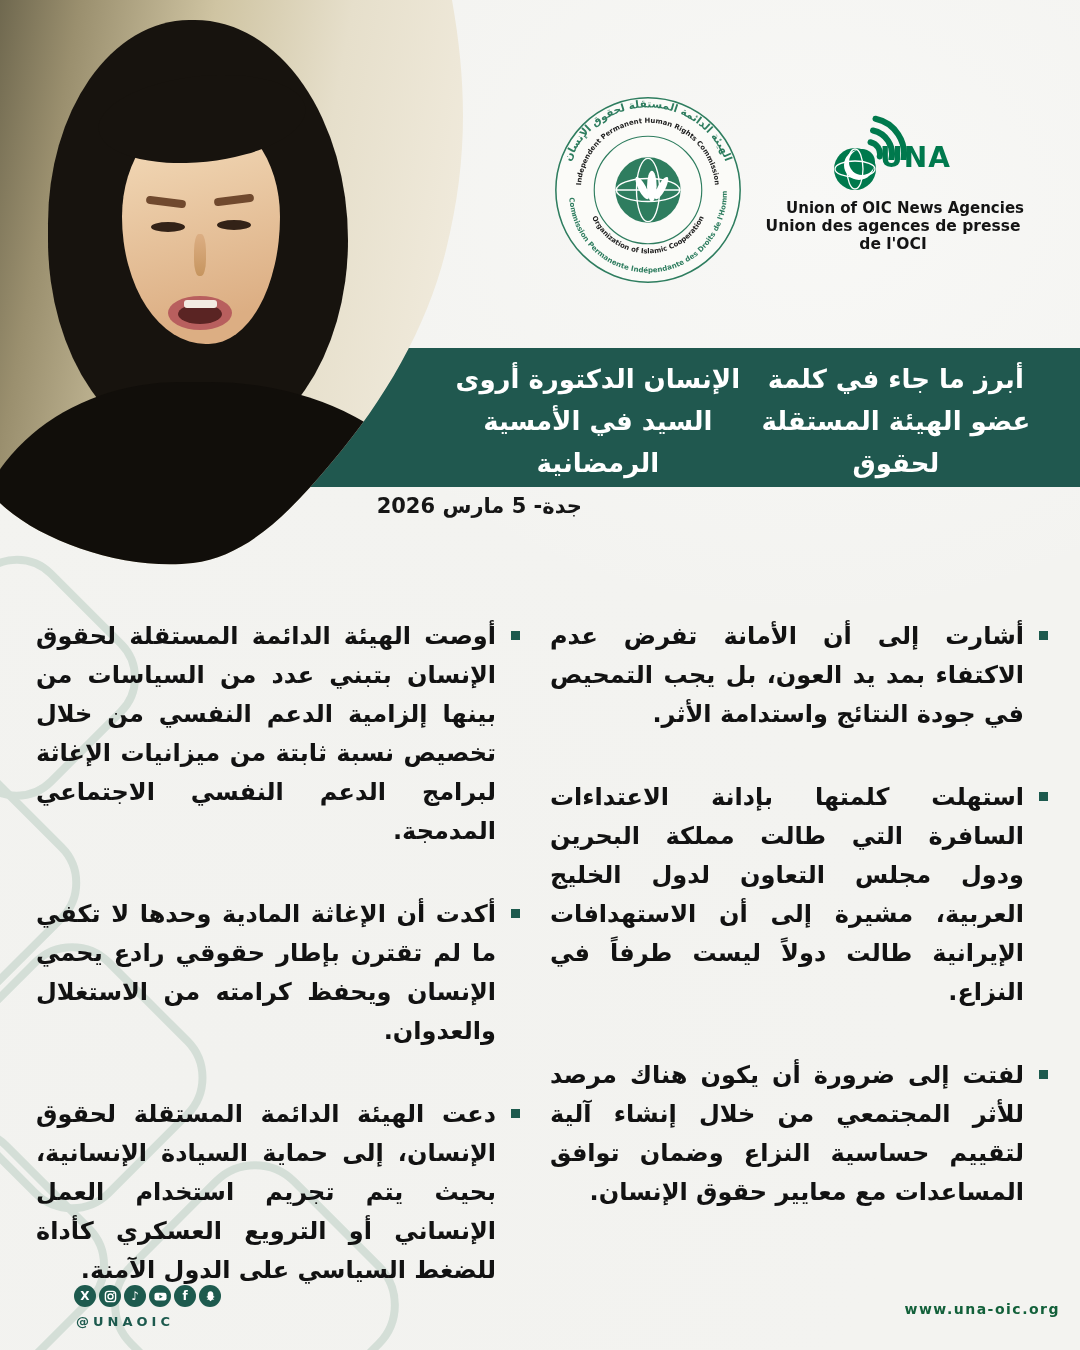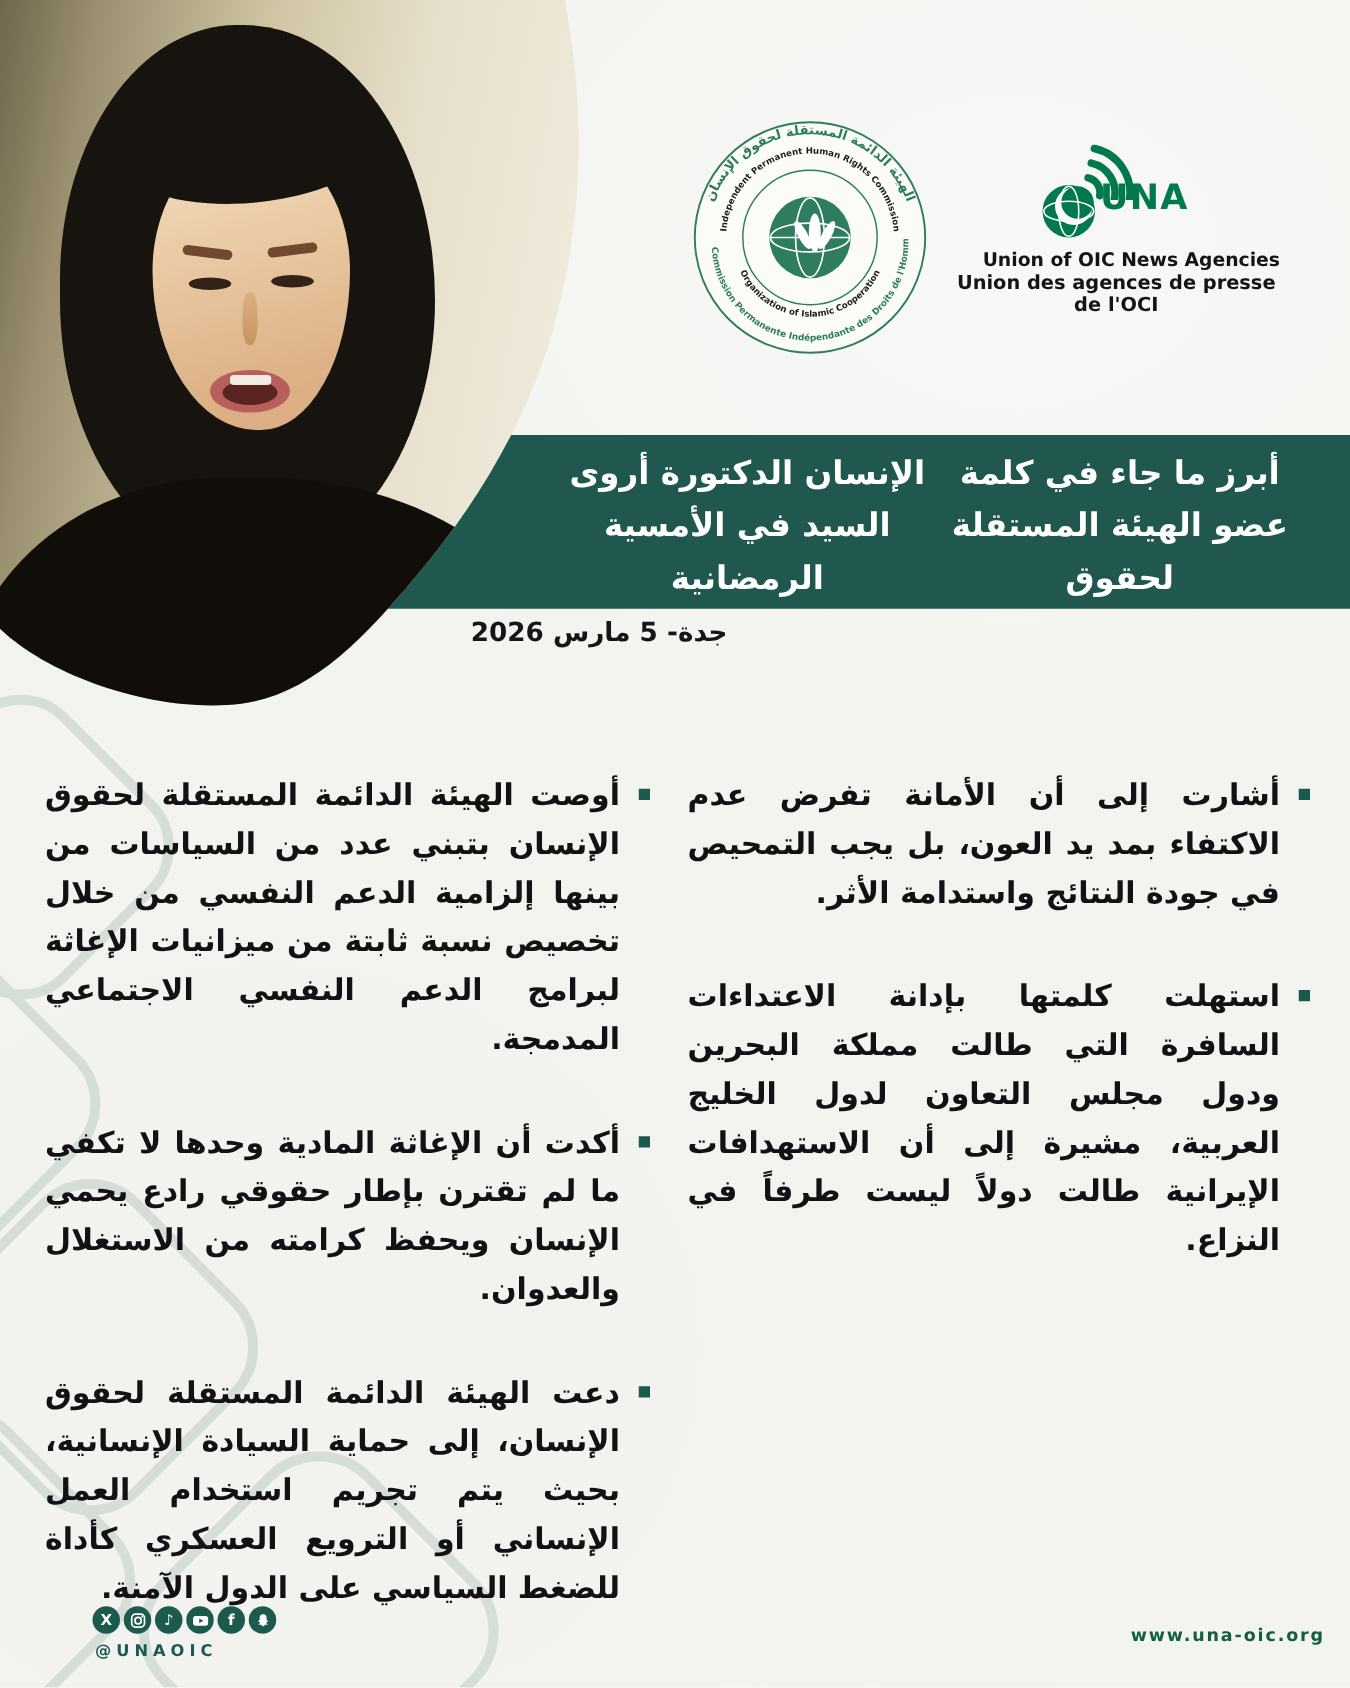--- a/index.html
+++ b/index.html
@@ -183,20 +183,24 @@
 
   <div class="col col-a">
     <div class="bullet">
       <span class="sq"></span>
       <p>أشارت إلى أن الأمانة تفرض عدم الاكتفاء بمد يد العون، بل يجب التمحيص في جودة النتائج واستدامة الأثر.</p>
     </div>
     <div class="bullet">
       <span class="sq"></span>
       <p>استهلت كلمتها بإدانة الاعتداءات السافرة التي طالت مملكة البحرين ودول مجلس التعاون لدول الخليج العربية، مشيرة إلى أن الاستهدافات الإيرانية طالت دولاً ليست طرفاً في النزاع.</p>
     </div>
+    <div class="bullet">
+      <span class="sq"></span>
+      <p>لفتت إلى ضرورة أن يكون هناك مرصد للأثر المجتمعي من خلال إنشاء آلية لتقييم حساسية النزاع وضمان توافق المساعدات مع معايير حقوق الإنسان.</p>
+    </div>
   </div>
 
   <div class="col col-b">
     <div class="bullet">
       <span class="sq"></span>
       <p>أوصت الهيئة الدائمة المستقلة لحقوق الإنسان بتبني عدد من السياسات من بينها إلزامية الدعم النفسي من خلال تخصيص نسبة ثابتة من ميزانيات الإغاثة لبرامج الدعم النفسي الاجتماعي المدمجة.</p>
     </div>
     <div class="bullet">
       <span class="sq"></span>
       <p>أكدت أن الإغاثة المادية وحدها لا تكفي ما لم تقترن بإطار حقوقي رادع يحمي الإنسان ويحفظ كرامته من الاستغلال والعدوان.</p>

